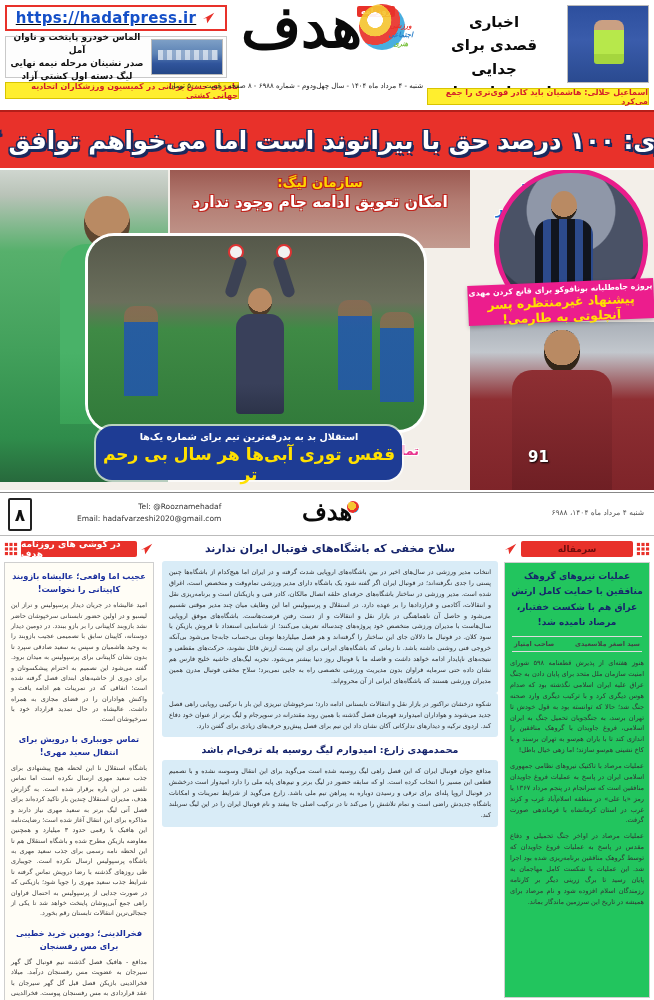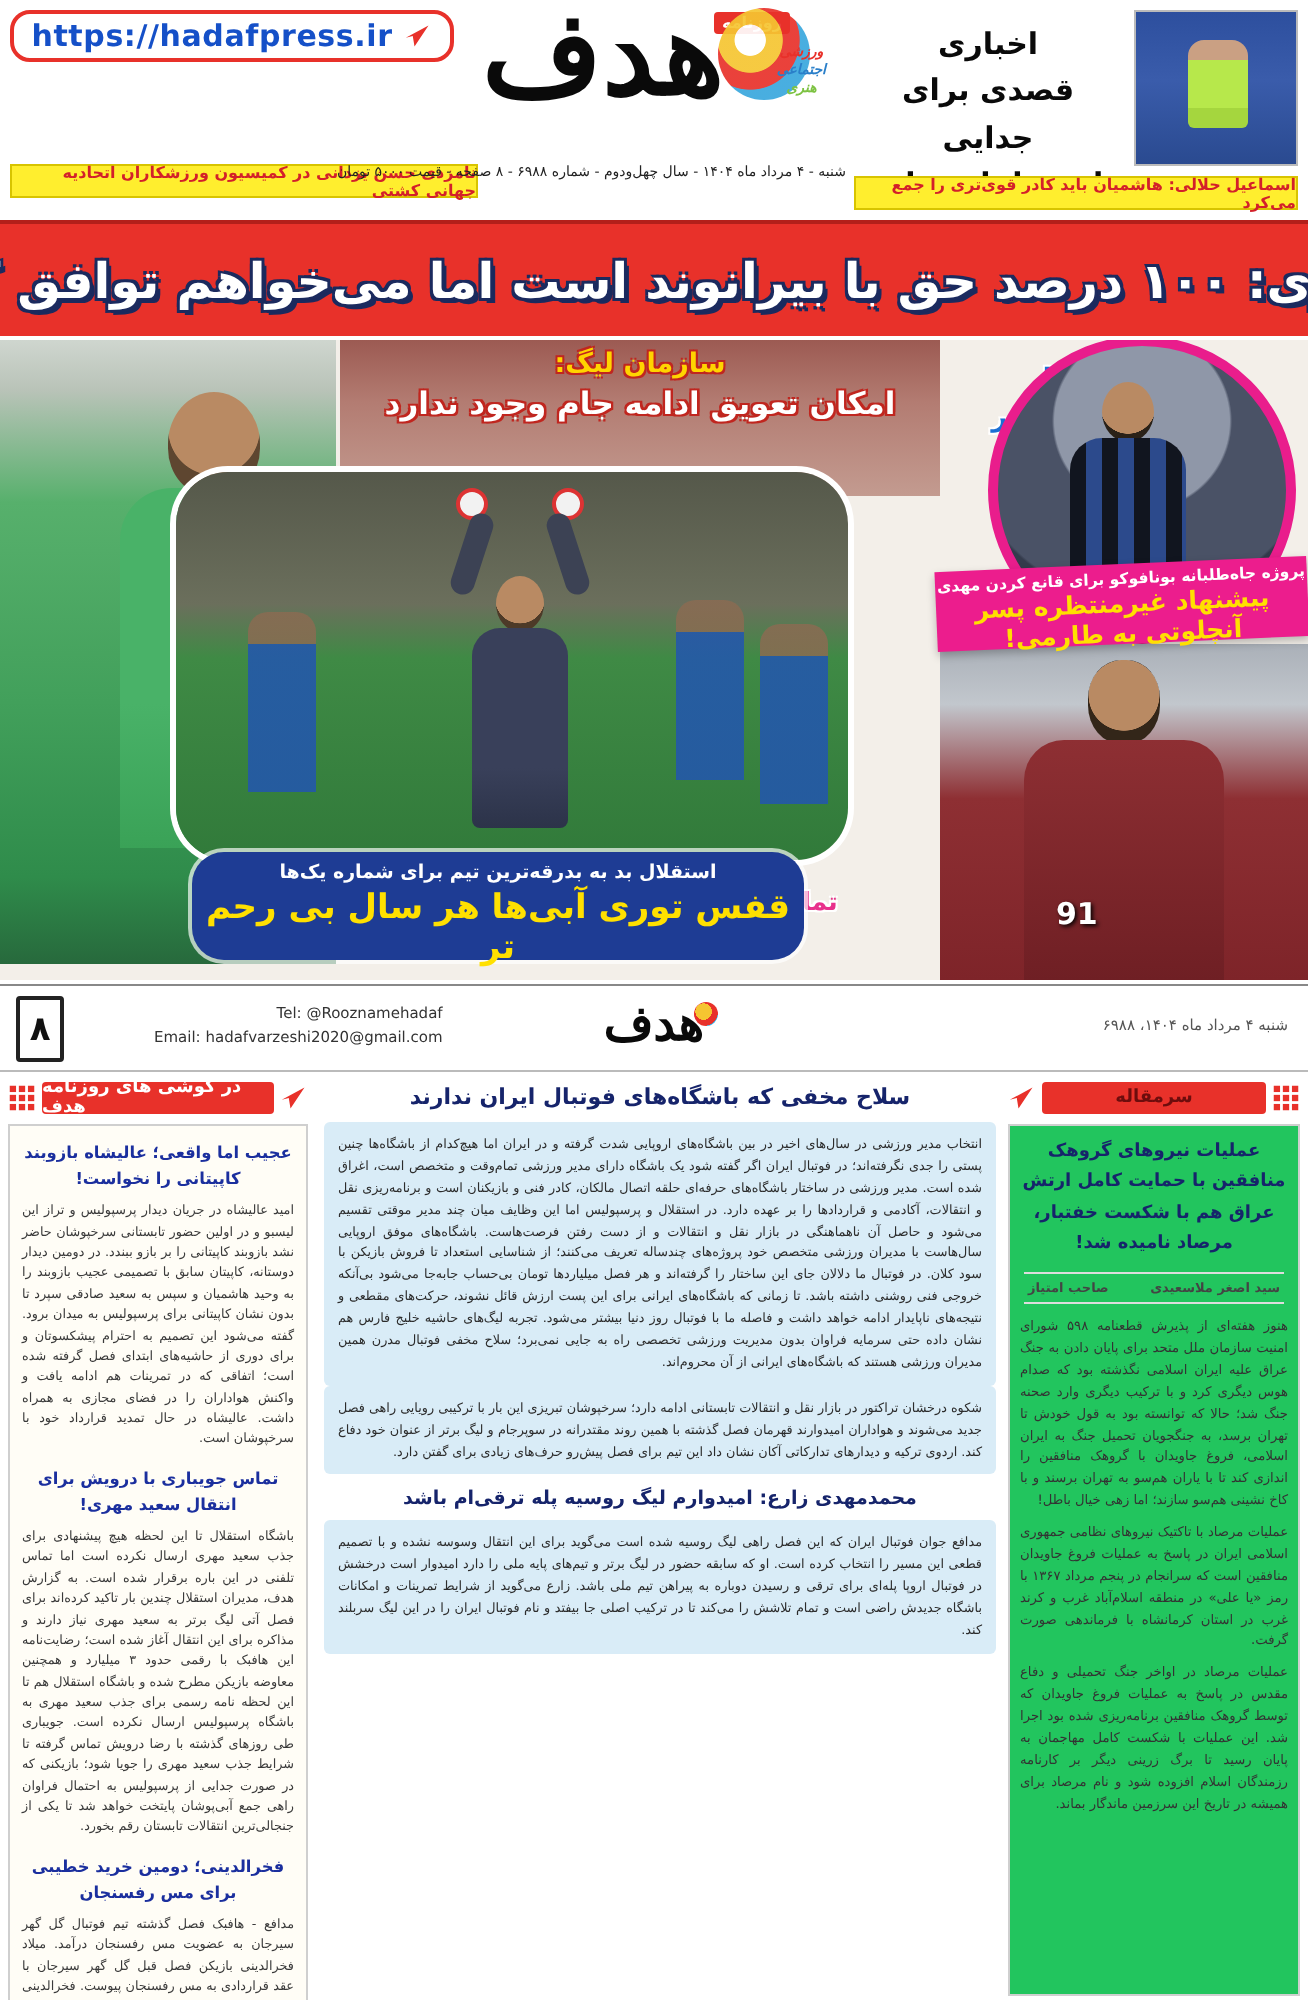--- a/index.html
+++ b/index.html
@@ -2,22 +2,22 @@
 <html lang="fa"><head>
 <meta charset="utf-8">
 <style>
   * { margin:0; padding:0; box-sizing:border-box; }
   html,body { width:654px; height:1000px; background:#fff; }
   body { font-family:"DejaVu Sans","Liberation Sans",sans-serif; }
   #page { position:relative; width:654px; height:1000px; overflow:hidden; background:#fff; direction:rtl; }
 
   
   .url-banner { position:absolute; left:5px; top:5px; width:222px; height:26px;
-    background:#fff; border:2.5px solid #e8312a; border-radius:10px;
-    display:flex; align-items:center; justify-content:center; gap:6px; direction:ltr; }
+    background:#fff; border:2.5px solid #e8312a; border-radius:0;
+    display:flex; align-items:center; justify-content:center; gap:6px; direction:ltr;text-decoration:underline; }
   .url-text { color:#1550c8; font-weight:bold; font-size:15px; letter-spacing:.3px; }
   .cursor-ic { width:14px; height:14px; }
   .tl-newsbox { position:absolute; left:5px; top:36px; width:222px; height:42px;
     border:1px solid #c9c9c9; background:#fdfdfd; display:flex; direction:rtl; align-items:center; }
   .tl-photo { width:72px; height:36px; margin:0 3px; border:1px solid #bbb;
     background:linear-gradient(180deg,#7d9fc6 0%,#5d83b5 40%,#30549b 70%,#244787 100%);
     position:relative; overflow:hidden; }
   .tl-photo::after{ content:""; position:absolute; left:6px; top:10px; width:60px; height:10px;
     background:repeating-linear-gradient(90deg,#e8eef5 0 5px,#9db4d2 5px 9px); opacity:.8; }
   .tl-lines { flex:1; text-align:center; font-weight:bold; font-size:9px; line-height:1.45; color:#111; }
@@ -162,20 +162,28 @@
 
 <div id="page">
 
   <div class="url-banner">
     <span class="url-text">https://hadafpress.ir</span>
     <svg class="cursor-ic" viewBox="0 0 16 16">
         <path d="M14 2 L6 14 L5 8 L1 9 Z" fill="#e8312a"></path>
       </svg>
   </div>
 
+  <div class="tl-newsbox">
+    <div class="tl-photo"></div>
+    <div class="tl-lines">
+      <div>الماس خودرو پایتخت و ناوان آمل</div>
+      <div>صدر نشینان مرحله نیمه نهایی</div>
+      <div>لیگ دسته اول کشتی آزاد</div>
+    </div>
+  </div>
   <div class="ticker ticker-l">
     <span>نامزدی حسن یزدانی در کمیسیون ورزشکاران اتحادیه جهانی کشتی</span>
   </div>
 
   <div class="masthead">
     <div class="logo-row">
       <span class="logo-type">روزنامه</span>
       <span class="logo-ball"></span>
       <div class="logo-tags">
         <span class="logo-tag">ورزشی</span>

